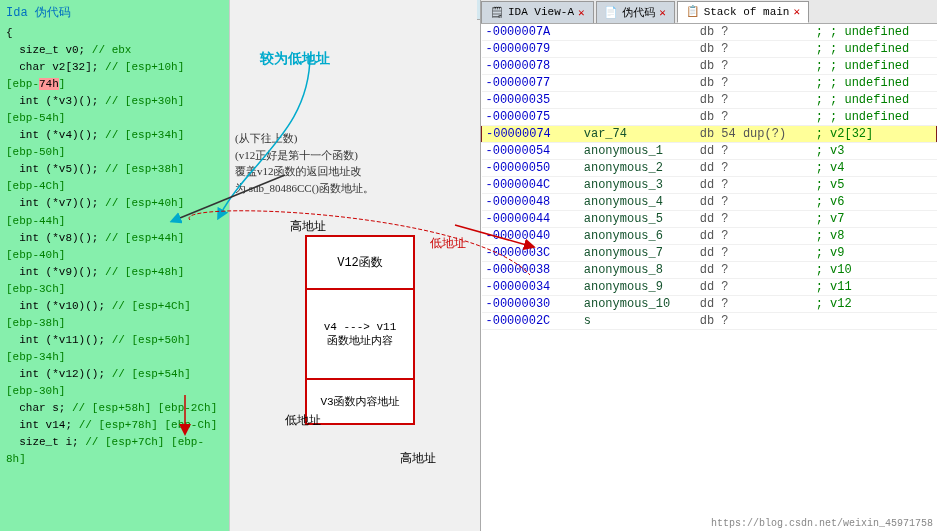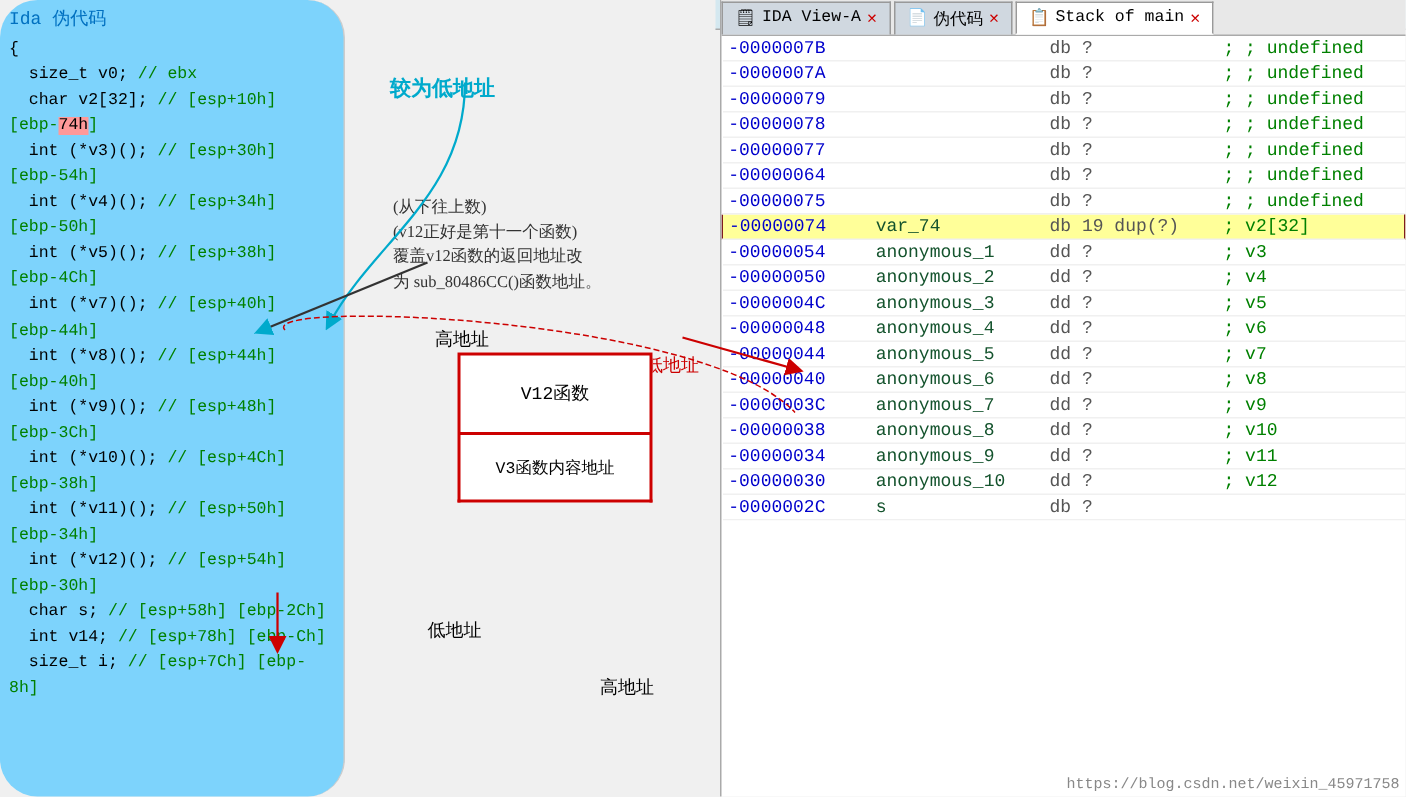--- a/index.html
+++ b/index.html
@@ -25,24 +25,23 @@
       width: 460px;
       text-align: center;
     }
 
     
     #left-panel {
       position: absolute;
       left: 0; top: 0;
       width: 230px;
       height: 531px;
-      background: #7dd3fc;
+      background: #86efac;
       border-right: 1px solid #ccc;
       padding: 4px 6px;
-      border-radius: 25px;
     }
 
     #left-panel .panel-label {
       color: #0070c0;
       font-size: 12px;
       margin-bottom: 4px;
     }
 
     #left-panel .code-block {
       font-size: 11px;
@@ -209,34 +208,38 @@
     <div>&nbsp;&nbsp;char s; <span class="code-comment">// [esp+58h] [ebp-2Ch]</span></div>
     <div>&nbsp;&nbsp;int v14; <span class="code-comment">// [esp+78h] [ebp-Ch]</span></div>
     <div>&nbsp;&nbsp;size_t i; <span class="code-comment">// [esp+7Ch] [ebp-8h]</span></div>
   </div>
 </div>
 
 <div id="middle-panel">
 
   <div style="position:absolute; left:30px; top:30px; color:#00aacc; font-family:'SimSun',serif; font-size:14px; font-weight:bold;">较为低地址</div>
 
-  <div style="position:absolute; left:5px; top:110px; color:#333; font-size:11px; line-height:1.5; text-align:left; font-family:'SimSun',serif;margin-left:27px;">
+  <div style="position:absolute; left:5px; top:110px; color:#333; font-size:11px; line-height:1.5; text-align:left; font-family:'SimSun',serif;">
     <div>(从下往上数)</div>
     <div>(v12正好是第十一个函数)</div>
     <div>覆盖v12函数的返回地址改</div>
     <div>为 sub_80486CC()函数地址。</div>
   </div>
 
   <div style="position:absolute; left:60px; top:198px; font-family:'SimSun',serif; font-size:12px; color:#000;">高地址</div>
 
   <div style="position:absolute; left:200px; top:215px; color:#cc0000; font-family:'SimSun',serif; font-size:12px;">低地址</div>
 
-  <div style="position:absolute; left:75px; top:215px; width:130px;">
+  <div style="position:absolute; left:75px; top:215px; width:110px;">
     <div class="stack-box-top" style="border:2px solid #cc0000; min-height:55px; display:flex; align-items:center; justify-content:center; background:#fff; font-size:12px;">
       <span>V12函数</span>
+    </div>
+    <div class="stack-box-mid" style="border:2px solid #cc0000; border-top:none; min-height:90px; display:flex; flex-direction:column; align-items:center; justify-content:center; background:#fff; font-size:11px; padding:4px;">
+      <div>v4 ---&gt; v11</div>
+      <div>函数地址内容</div>
     </div>
     <div class="stack-box-bot" style="border:2px solid #cc0000; border-top:none; min-height:45px; display:flex; align-items:center; justify-content:center; background:#fff; font-size:11px;">
       <span>V3函数内容地址</span>
     </div>
   </div>
 
   <div style="position:absolute; left:55px; top:392px; font-family:'SimSun',serif; font-size:12px; color:#000;">低地址</div>
 
   <div style="position:absolute; left:170px; top:430px; font-family:'SimSun',serif; font-size:12px; color:#000;">高地址</div>
 </div>
@@ -257,26 +260,20 @@
     <div class="tab active">
       <span class="tab-icon">📋</span>
       <span>Stack of main</span>
       <span class="tab-close">✕</span>
     </div>
   </div>
 
   <div style="overflow-y:auto; max-height:502px;">
     <table id="ida-table">
       <tbody id="ida-tbody">
-      <tr>
-            <td class="addr-col">-0000007B</td>
-            <td class="name-col"></td>
-            <td class="type-col">db ?</td>
-            <td class="comment-col">; ; undefined</td>
-          </tr>
           <tr>
             <td class="addr-col">-0000007A</td>
             <td class="name-col"></td>
             <td class="type-col">db ?</td>
             <td class="comment-col">; ; undefined</td>
           </tr>
           <tr>
             <td class="addr-col">-00000079</td>
             <td class="name-col"></td>
             <td class="type-col">db ?</td>
@@ -288,35 +285,35 @@
             <td class="type-col">db ?</td>
             <td class="comment-col">; ; undefined</td>
           </tr>
           <tr>
             <td class="addr-col">-00000077</td>
             <td class="name-col"></td>
             <td class="type-col">db ?</td>
             <td class="comment-col">; ; undefined</td>
           </tr>
           <tr>
-            <td class="addr-col">-00000064</td>
+            <td class="addr-col">-00000035</td>
             <td class="name-col"></td>
             <td class="type-col">db ?</td>
             <td class="comment-col">; ; undefined</td>
           </tr>
           <tr>
             <td class="addr-col">-00000075</td>
             <td class="name-col"></td>
             <td class="type-col">db ?</td>
             <td class="comment-col">; ; undefined</td>
           </tr>
           <tr class="row-highlighted">
             <td class="addr-col">-00000074</td>
             <td class="name-col">var_74</td>
-            <td class="type-col">db 19 dup(?)</td>
+            <td class="type-col">db 54 dup(?)</td>
             <td class="comment-col">; v2[32]</td>
           </tr>
           <tr>
             <td class="addr-col">-00000054</td>
             <td class="name-col">anonymous_1</td>
             <td class="type-col">dd ?</td>
             <td class="comment-col">; v3</td>
           </tr>
           <tr>
             <td class="addr-col">-00000050</td>

